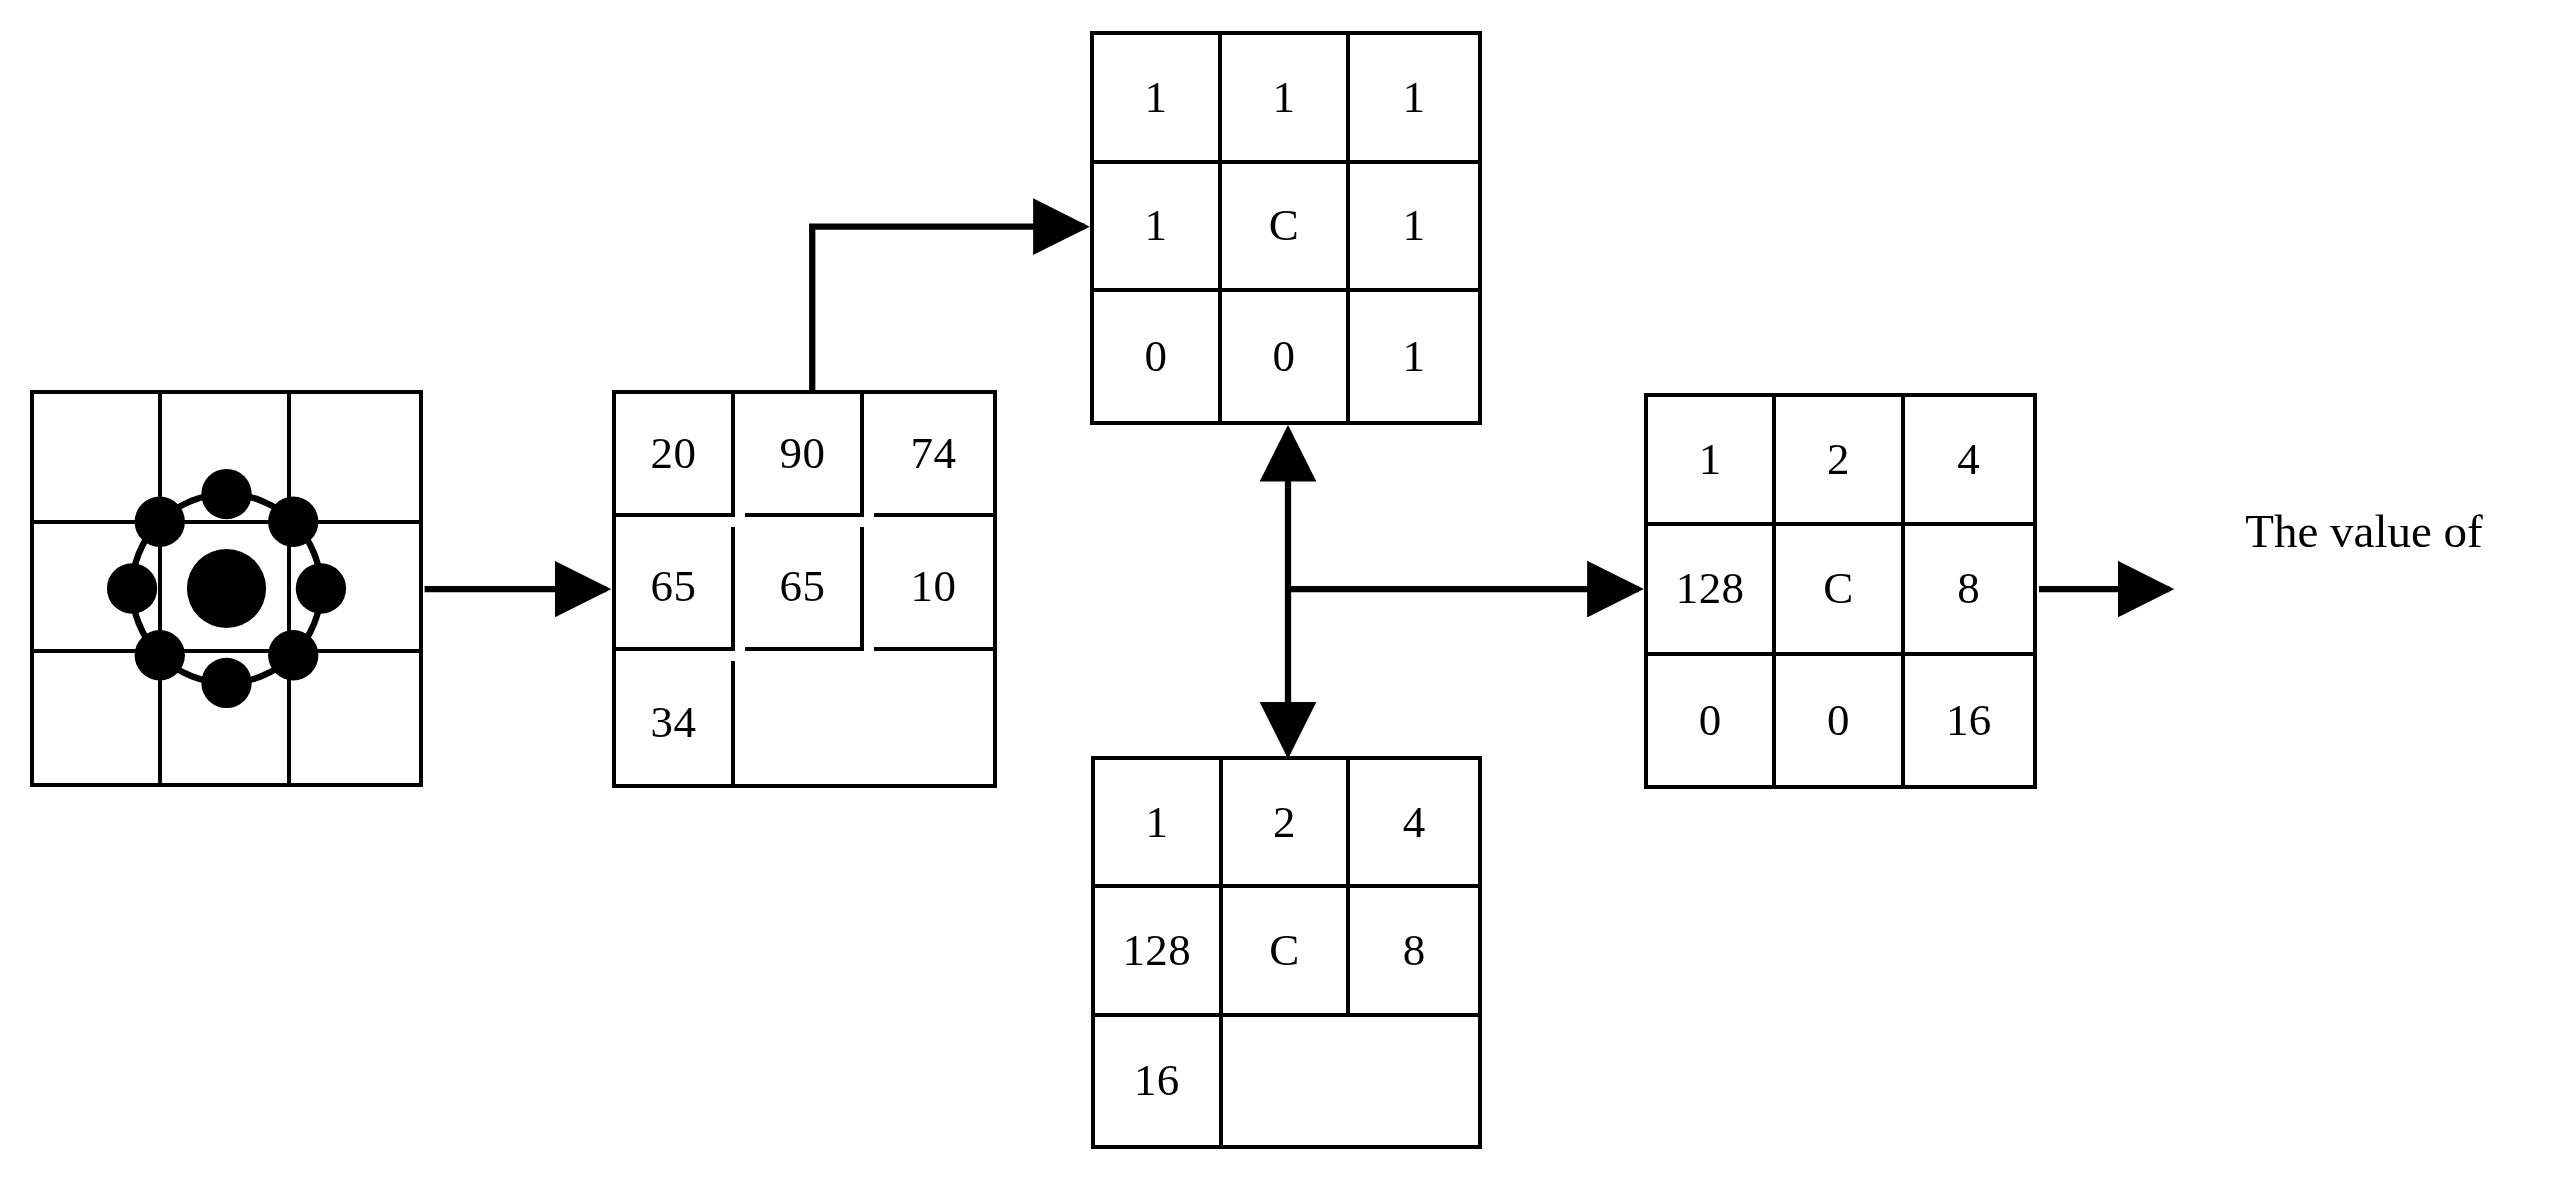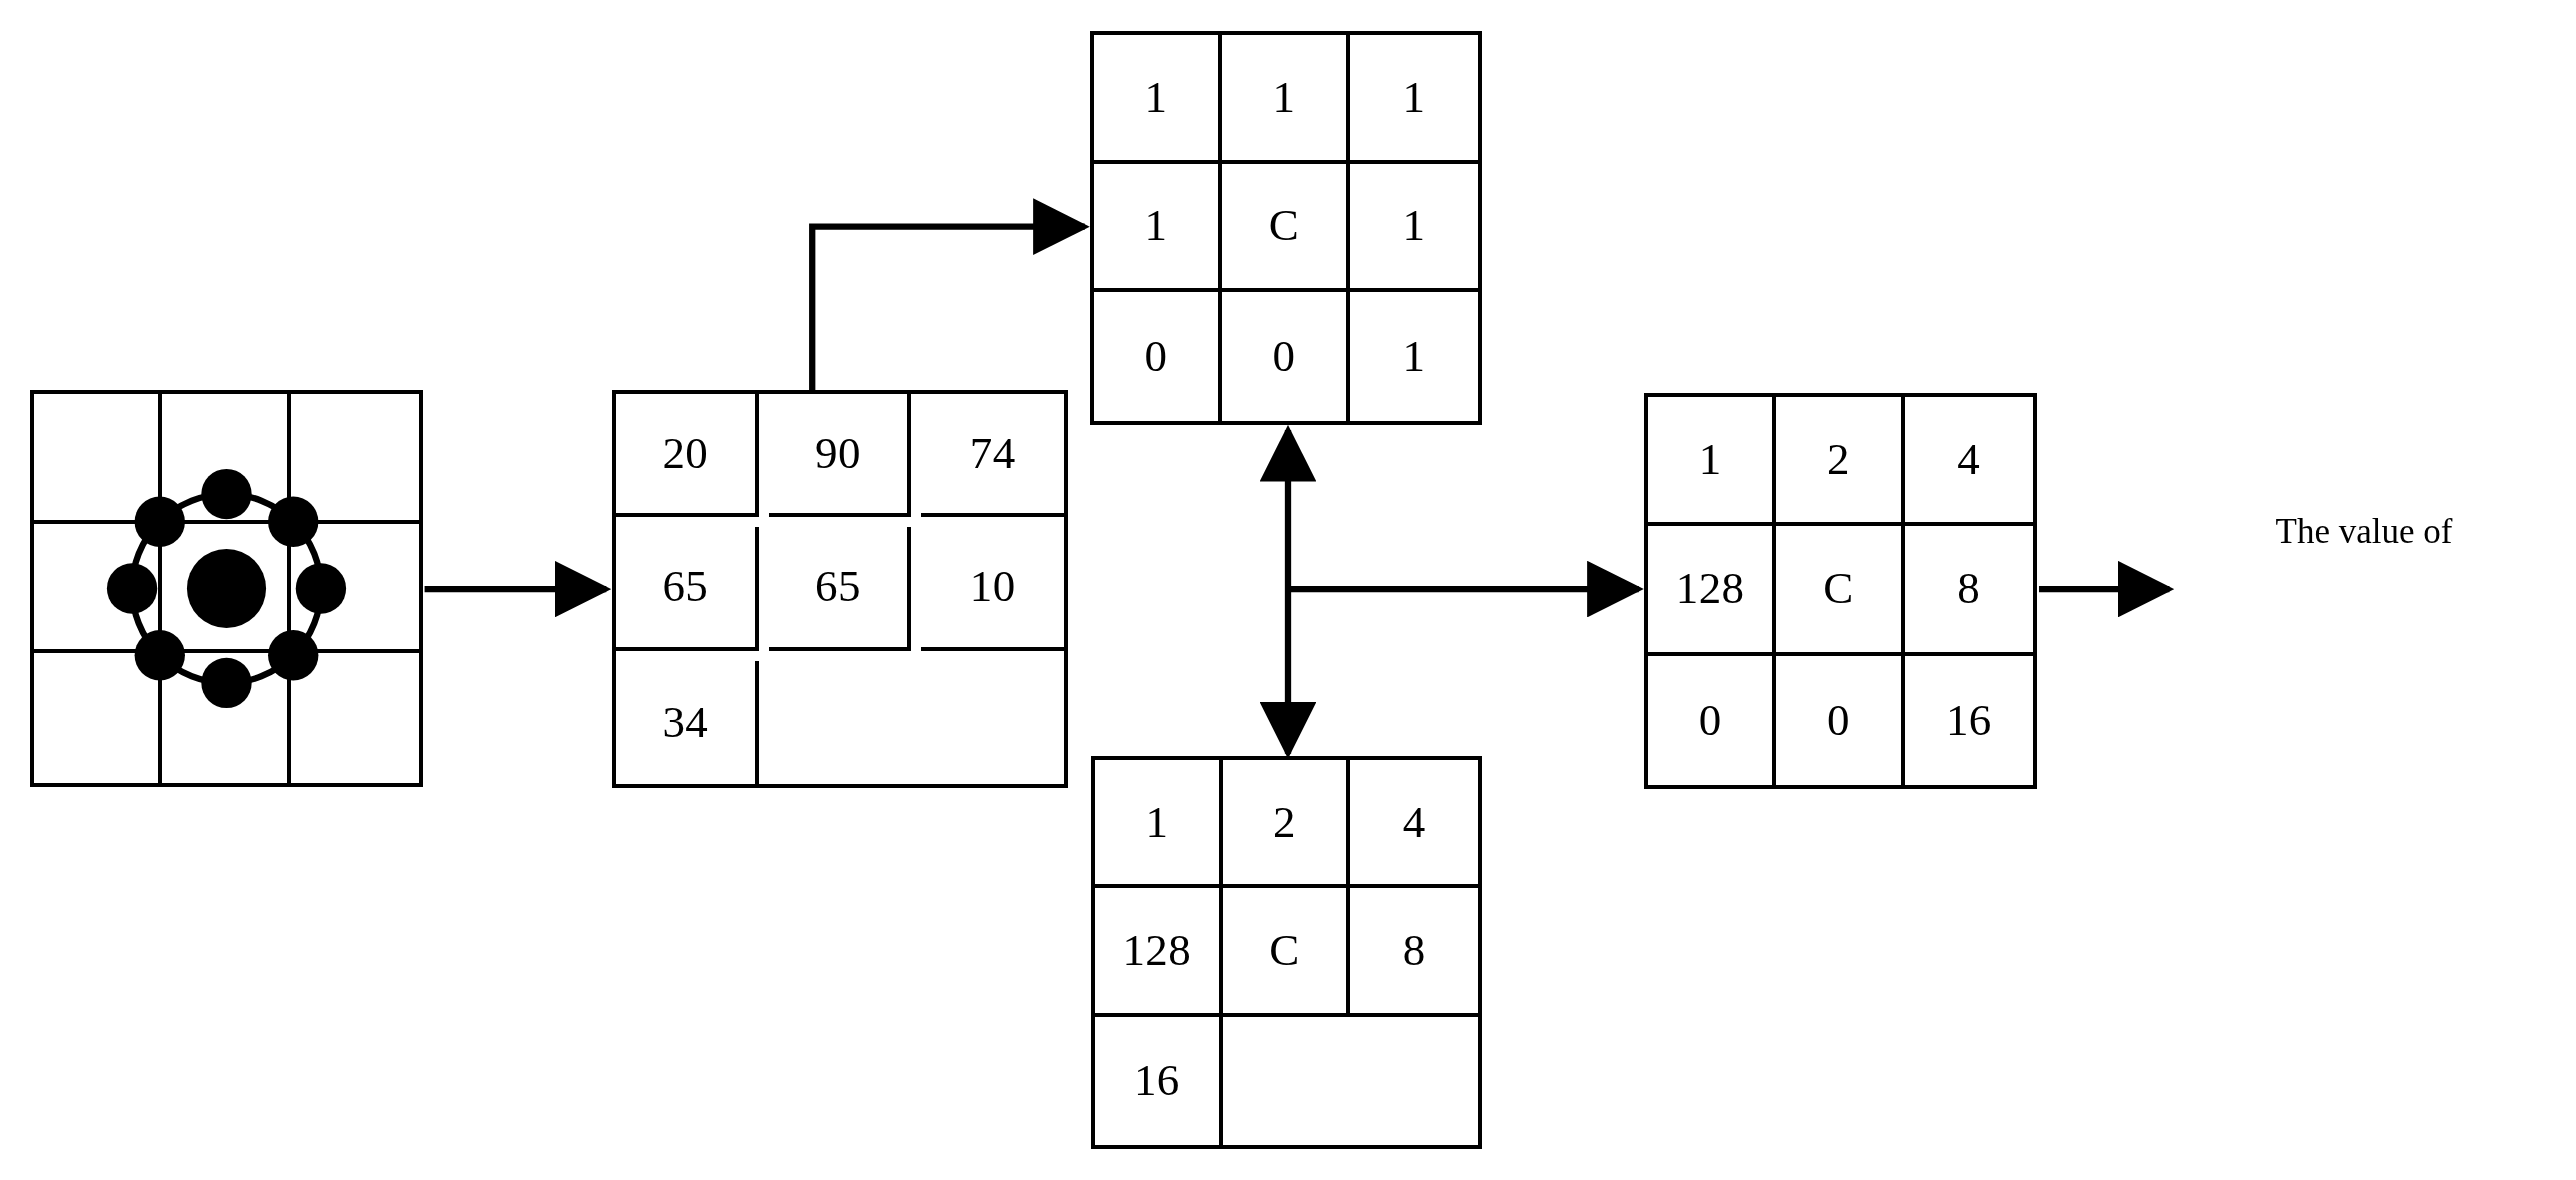--- a/index.html
+++ b/index.html
@@ -50,21 +50,21 @@
   .grid3 .cell:nth-child(3n) { border-right: none; }
   .grid3 .cell:nth-child(n+7) { border-bottom: none; }
 
   
   #grid-circle {
     left: 30px;  top: 390px;  width: 393px;  height: 397px;
   }
   #grid-circle .cell { font-size: 0; }
 
   #grid-pixels {
-    left: 612px; top: 390px; width: 456px; height: 398px; gap: 10px;
+    left: 612px; top: 390px; width: 385px; height: 398px; gap: 10px;
   }
   #grid-binary {
     left: 1090px; top: 31px; width: 392px; height: 394px;
   }
   #grid-weights {
     left: 1091px; top: 756px; width: 391px; height: 393px;
   }
   #grid-result {
     left: 1644px; top: 393px; width: 393px; height: 396px;
   }
@@ -89,23 +89,22 @@
     pointer-events: none;
   }
 
   
   #result-caption {
     position: absolute;
     left: 2166px;
     top: 500px;
     width: 396px;
     text-align: center;
-    font-size: 35px;
+    font-size: 47px;
     line-height: 1.33;
-    margin-top: 9px;
   }
   #result-caption .line {
     display: block;
     white-space: nowrap;
   }
 </style>
 </head>
 <body>
 
 <div id="stage">

